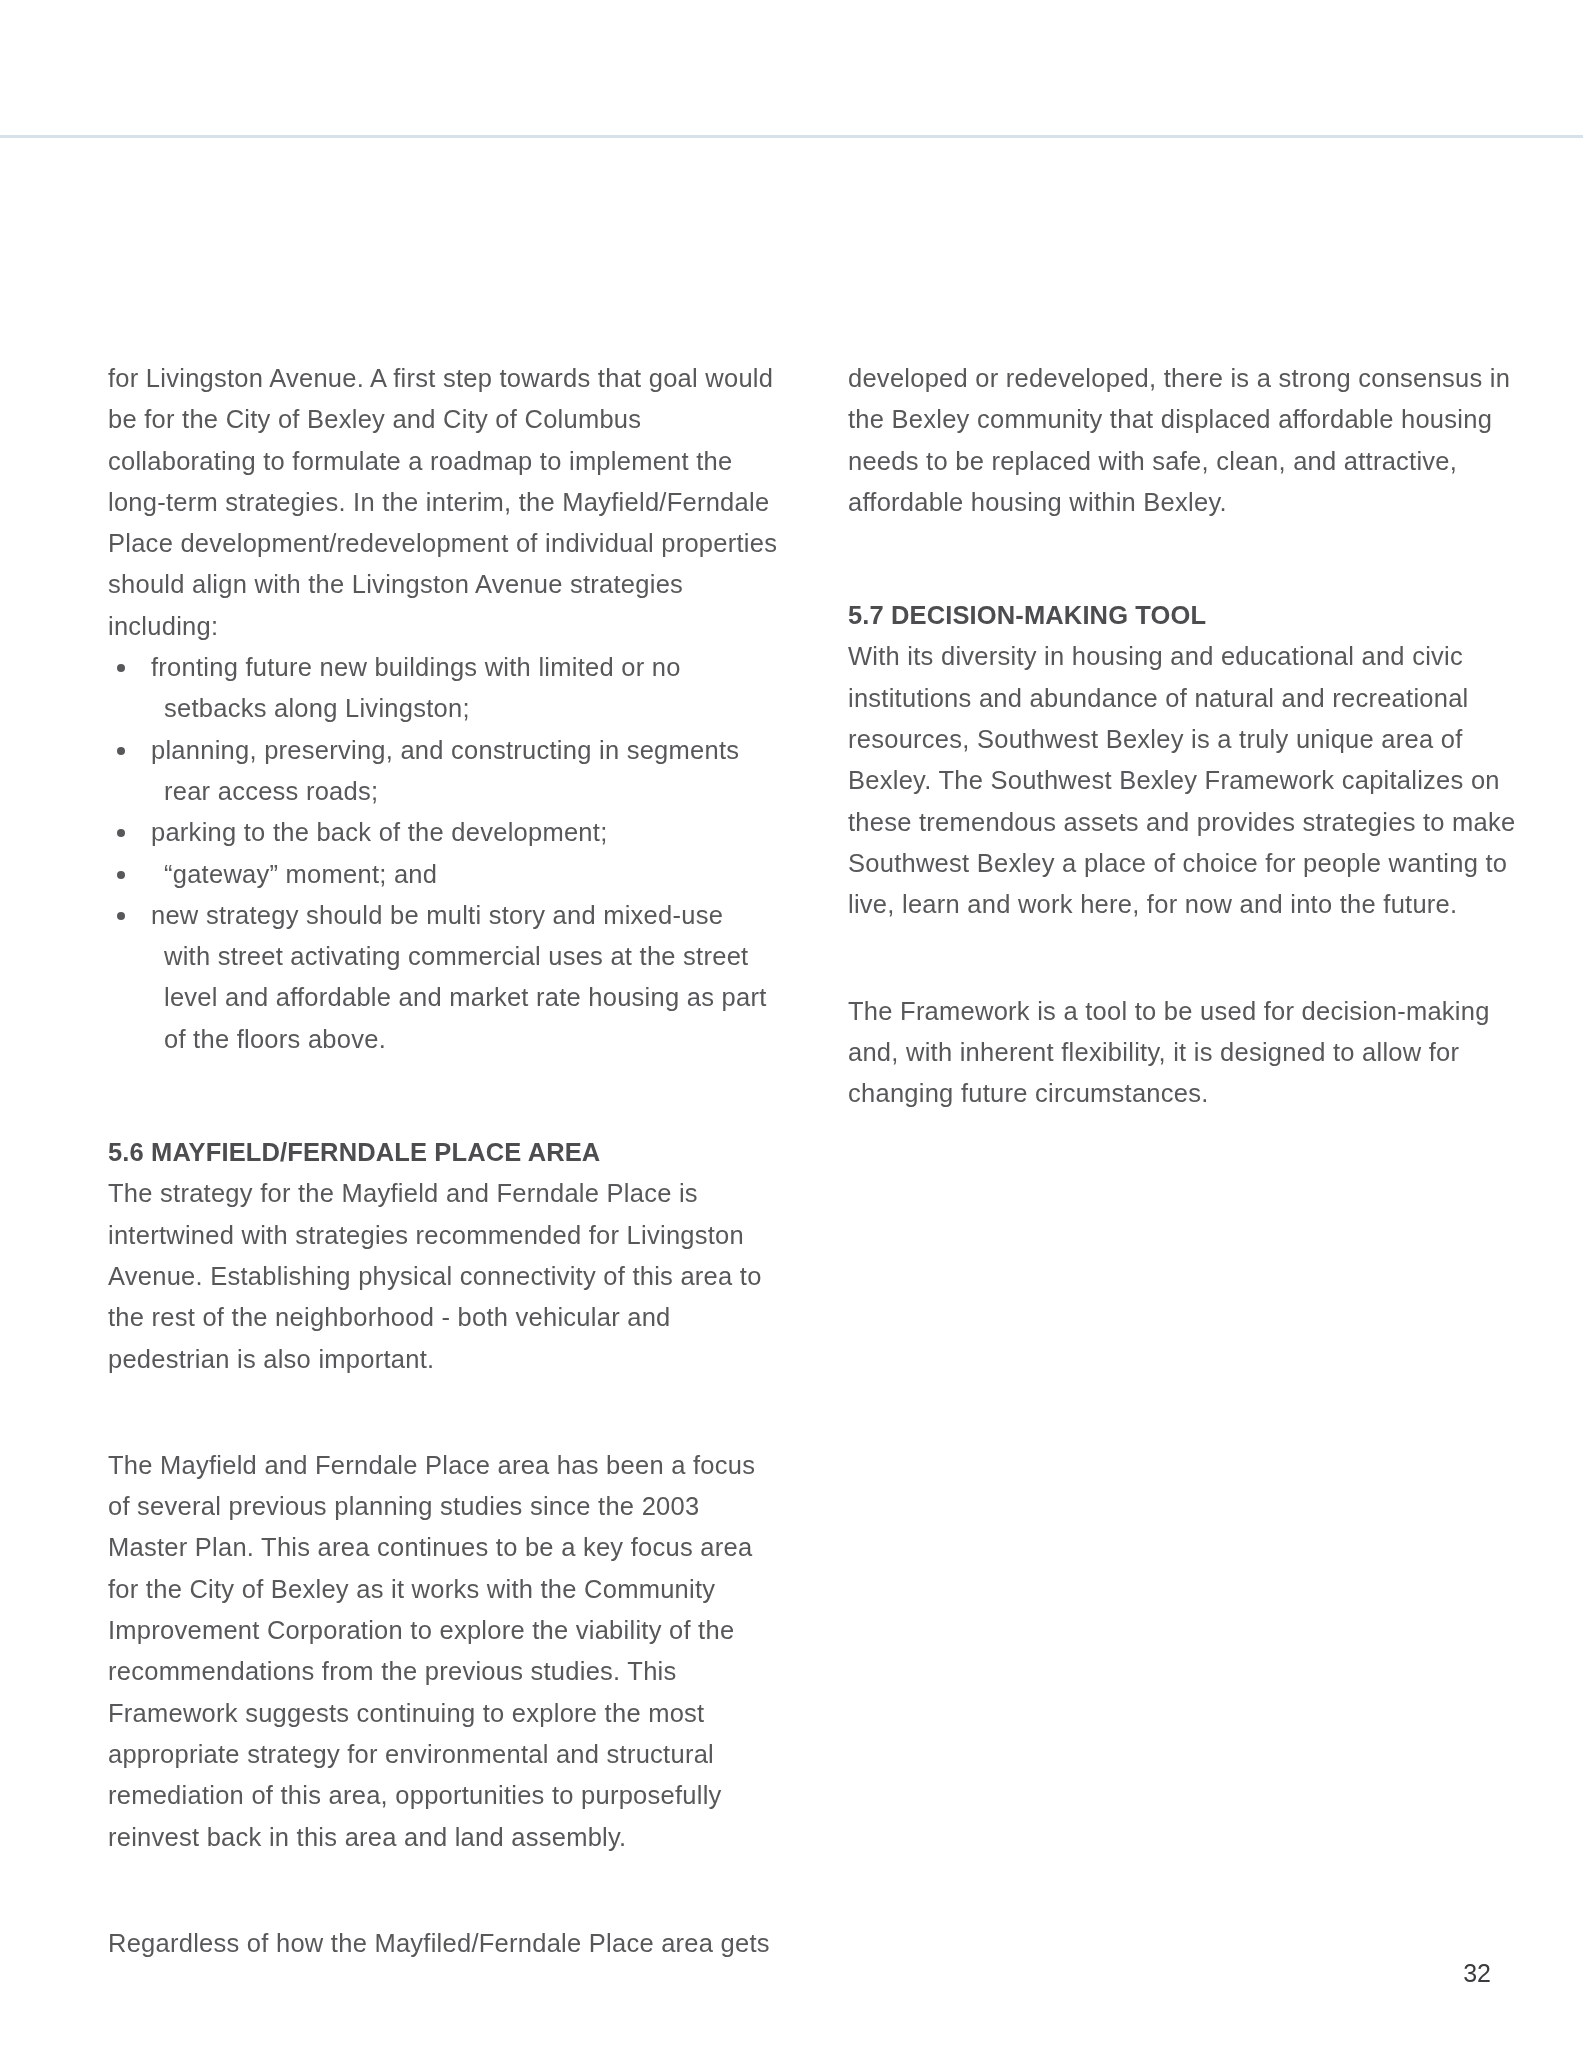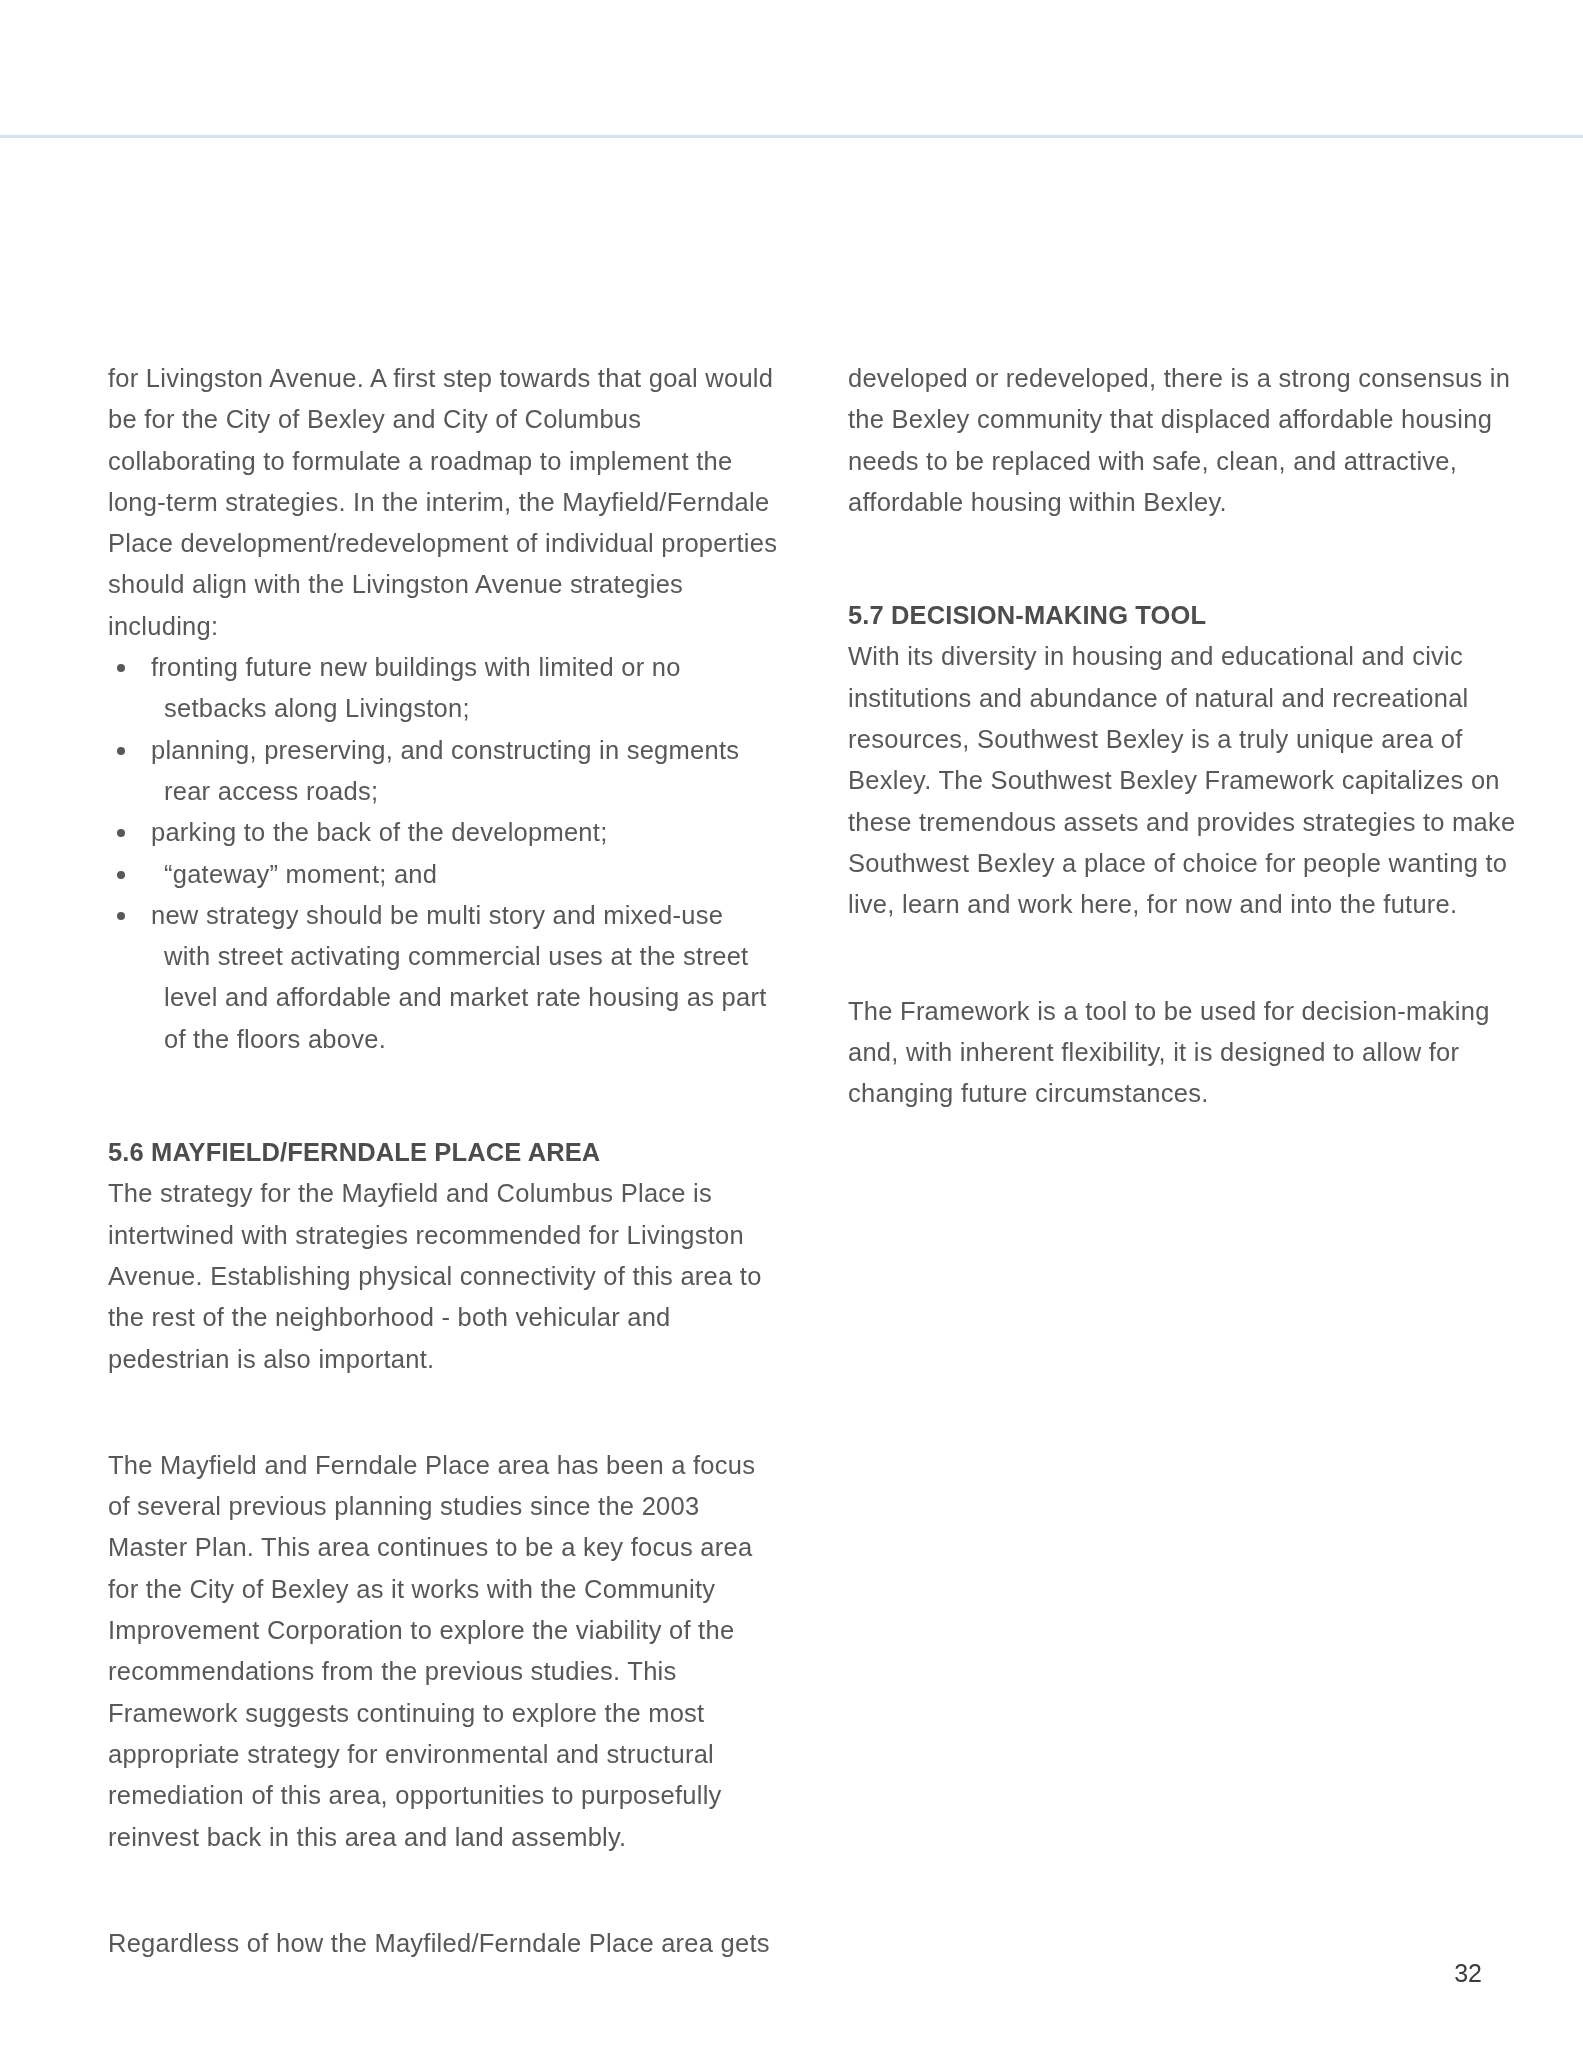--- a/index.html
+++ b/index.html
@@ -81,21 +81,21 @@
     height: 8px;
     border-radius: 50%;
     background: #58585a;
   }
   ul.bullets li .bullet-line-2 {
     display: block;
     padding-left: 13px;
   }
   .page-number {
     position: absolute;
-    right: 101px;
+    right: 92px;
     top: 1958px;
     font-size: 25px;
     line-height: 30px;
     color: #3b3b3d;
     font-weight: 400;
   }
 </style>
 </head>
 <body>
 
@@ -130,21 +130,21 @@
         </li>
         <li>
           <span class="dot"></span>
           <span class="bullet-text">new strategy should be  multi story and mixed-use</span>
           <span class="bullet-line-2 bullet-text">with street activating commercial uses at the street level and affordable  and market rate housing as part of the floors above.</span>
         </li>
       </ul>
 
       <h2 class="section-heading spaced">5.6 MAYFIELD/FERNDALE PLACE AREA</h2>
 
-      <p class="body-text">The strategy for the Mayfield and Columbus Place is intertwined with strategies recommended for Livingston Avenue.  Establishing physical connectivity of this area to the rest of the neighborhood - both vehicular and pedestrian is also important.</p>
+      <p class="body-text">The strategy for the Mayfield and Ferndale Place is intertwined with strategies recommended for Livingston Avenue.  Establishing physical connectivity of this area to the rest of the neighborhood - both vehicular and pedestrian is also important.</p>
 
       <p class="body-text gap-top">The Mayfield and Ferndale Place area has been a focus of several previous planning studies since the 2003 Master Plan. This area continues to be a key focus area for the City of Bexley as it works with the Community Improvement Corporation to explore the viability of the recommendations from the previous studies.  This Framework suggests continuing to explore the most appropriate strategy for environmental and structural remediation of this area, opportunities to purposefully reinvest back in this area and land assembly.</p>
 
       <p class="body-text gap-top">Regardless of how the Mayfiled/Ferndale Place area gets</p>
 
     </div>
 
     <div class="col col-right">
 
       <p class="body-text">developed or redeveloped, there is a strong consensus in the Bexley community that displaced affordable housing needs to be replaced with safe, clean, and attractive, affordable housing within Bexley.</p>

